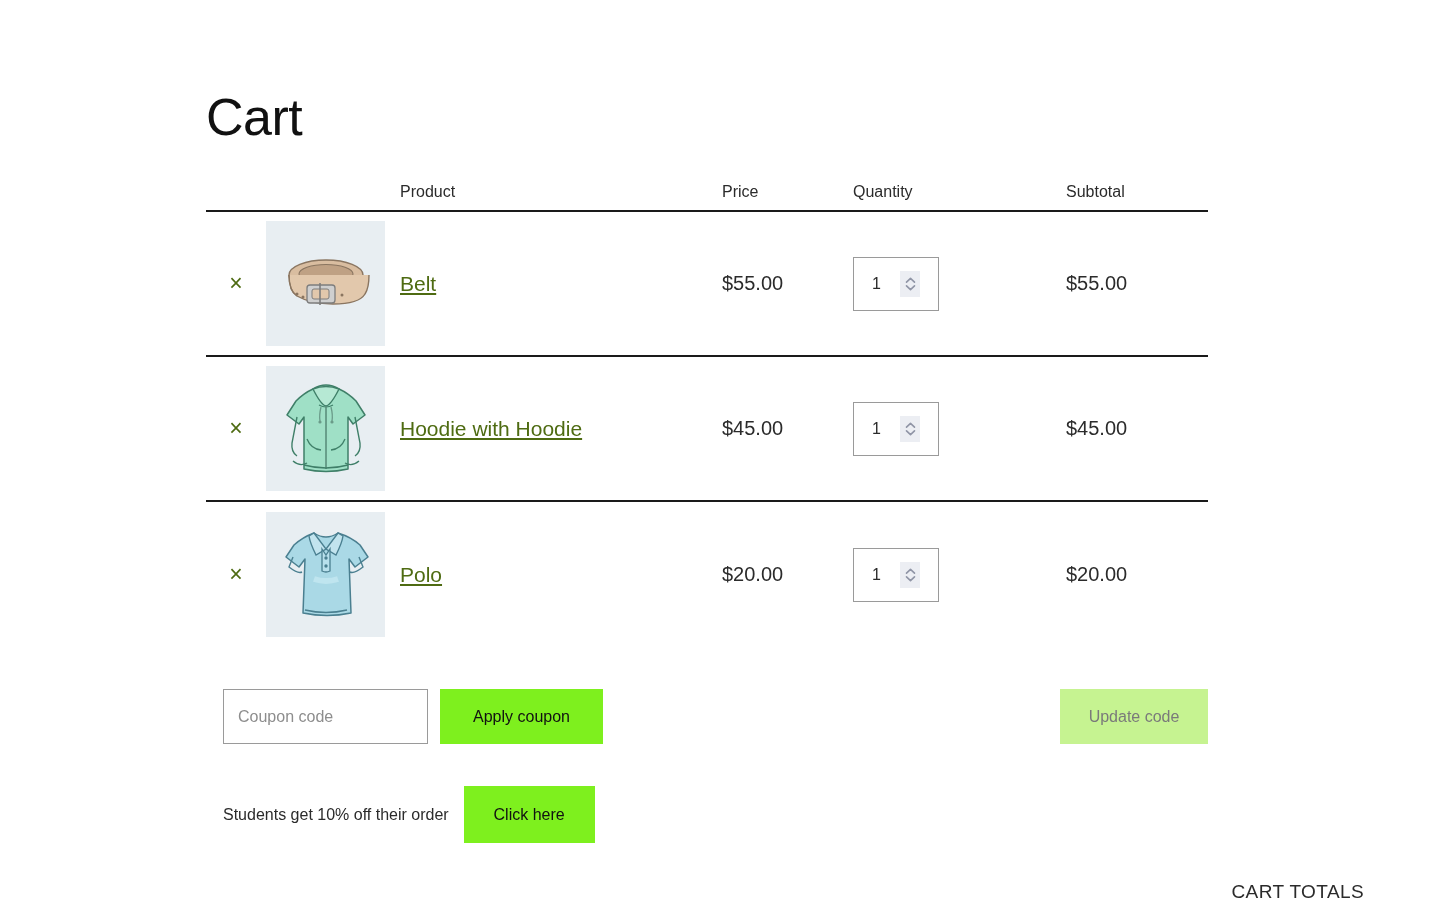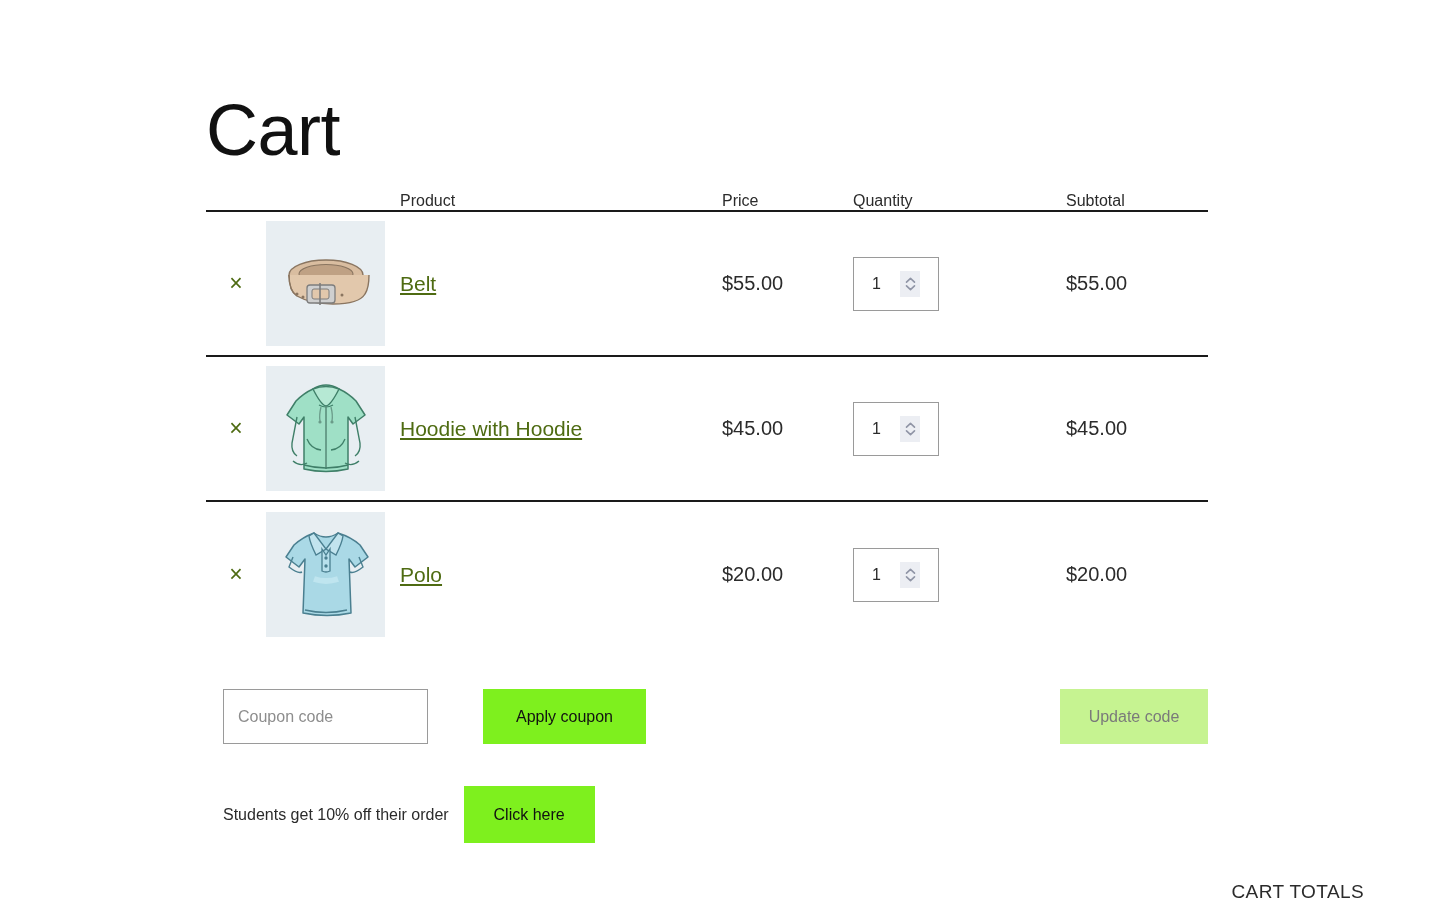--- a/index.html
+++ b/index.html
@@ -10,42 +10,42 @@
     font-family: "Liberation Sans", sans-serif;
     color: #2b2b2b;
     overflow: hidden;
   }
   .page { position: relative; width: 1452px; height: 907px; }
 
   
   .page-title {
     position: absolute;
     left: 206px; top: 46px;
-    font-size: 72px;
+    font-size: 52px;
     font-weight: 400;
     line-height: 72px;
     color: #111111;
     letter-spacing: -0.5px;
   }
 
   
   .cart-table {
     position: absolute;
     left: 206px; top: 172px;
     width: 1002px;
   }
   .cart-row {
     display: flex;
     align-items: center;
     width: 100%;
   }
   .thead {
     height: 40px;
     border-bottom: 2px solid #1a1a1a;
-    align-items: flex-end;
+    align-items: center;
   }
   .thead .cell { padding-top: 2px; }
   .th {
     font-size: 16px;
     color: #2b2b2b;
     font-weight: 400;
   }
 
   
   .c-remove   { width: 60px; flex: 0 0 60px; display:flex; justify-content:center; }
@@ -145,21 +145,20 @@
   .coupon-input::placeholder { color: #8d8d8d; }
 
   .btn-green {
     background: #7ef01e;
     border: none;
     color: #111111;
     font-size: 16px;
     font-family: "Liberation Sans", sans-serif;
     cursor: pointer;
     padding: 0;
-    margin-left: 43px;
   }
   .apply-coupon-btn {
     position: absolute;
     left: 217px; top: 0;
     width: 163px; height: 55px;
   }
   .update-cart-btn {
     position: absolute;
     left: 837px; top: 0;
     width: 148px; height: 55px;

